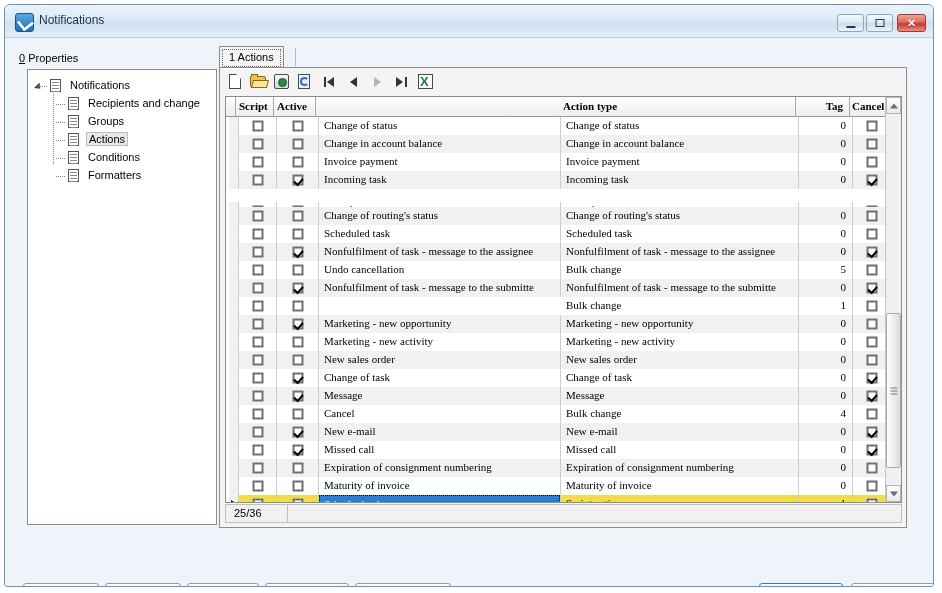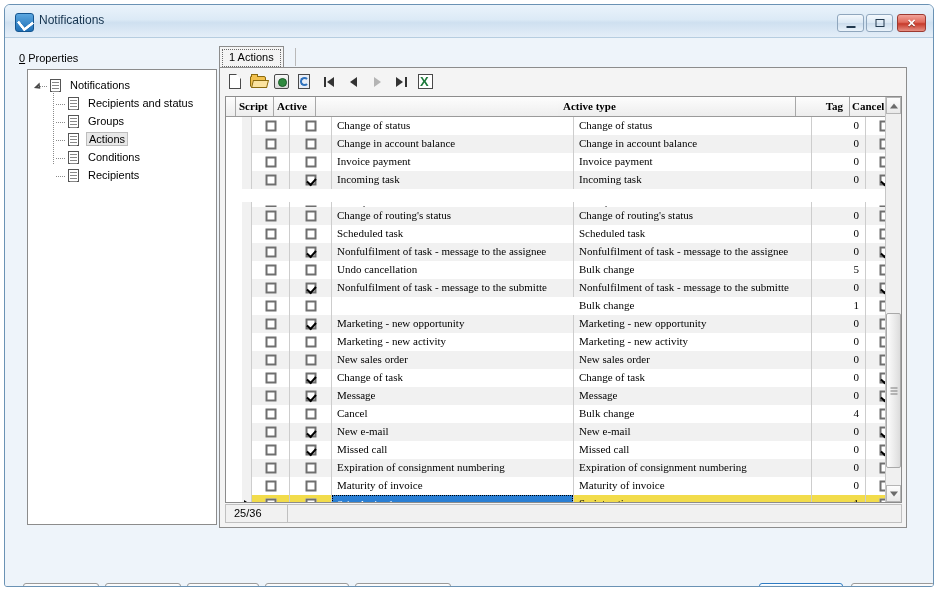--- a/index.html
+++ b/index.html
@@ -208,21 +208,21 @@
   }
   .hcell{
     position:absolute;top:0;height:19px;
     font-size:11px;font-weight:bold;color:#000;
     line-height:19px;
     border-right:1px solid #a8a8a8;
     background:linear-gradient(180deg,#fdfdfd 0%,#ededed 100%);
     box-sizing:border-box;overflow:hidden;white-space:nowrap;
   }
   #rows{position:absolute;left:0;top:20px;width:677px;height:386px;}
-  .row{position:absolute;left:16px;width:661px;height:18px;box-sizing:border-box;}
+  .row{position:absolute;left:3px;width:661px;height:18px;box-sizing:border-box;}
   .row.odd{background:#ffffff;}
   .row.even{background:#f1f1f1;}
   .row.sel{background:#f2dc4b;}
   .cell{position:absolute;top:0;height:18px;line-height:17px;font-size:11px;
         box-sizing:border-box;overflow:hidden;white-space:nowrap;color:#000;}
   .c-ind{left:0;width:10px;border-right:1px solid #cdcdcd;background:#f1f1f1;}
   .row.sel .c-ind{background:#f1f1f1;}
   .c-ind .tri{
     position:absolute;left:2px;top:5px;width:0;height:0;
     border-top:4px solid transparent;border-bottom:4px solid transparent;
@@ -320,21 +320,21 @@
       <div class="tnode" style="left:20px;top:8px;">
         <span class="expander"></span>
         <span class="dots-h"></span>
         <span class="pgicon"></span>
         <span class="tlabel">Notifications</span>
       </div>
 
       <div class="tnode" style="left:38px;top:26px;">
         <span class="dots-h"></span>
         <span class="pgicon dbl"></span>
-        <span class="tlabel">Recipients and status</span>
+        <span class="tlabel">Recipients and change</span>
       </div>
 
       <div class="tnode" style="left:38px;top:44px;">
         <span class="dots-h"></span>
         <span class="pgicon dbl"></span>
         <span class="tlabel">Groups</span>
       </div>
 
       <div class="tnode sel" style="left:38px;top:62px;">
         <span class="dots-h"></span>
@@ -344,21 +344,21 @@
 
       <div class="tnode" style="left:38px;top:80px;">
         <span class="dots-h"></span>
         <span class="pgicon dbl"></span>
         <span class="tlabel">Conditions</span>
       </div>
 
       <div class="tnode" style="left:38px;top:98px;">
         <span class="dots-h"></span>
         <span class="pgicon dbl"></span>
-        <span class="tlabel">Recipients</span>
+        <span class="tlabel">Formatters</span>
       </div>
     </div>
 
     <div class="btm-btn" id="b-incidents">Incidents</div>
     <div class="btm-btn" id="b-requests">Requests</div>
     <div class="btm-btn" id="b-history">History</div>
     <div class="btm-btn" id="b-clipboard">Clipboard</div>
     <div class="btm-btn" id="b-dbver">DB: verification</div>
 
     <div id="btn-ok">OK</div>
@@ -405,21 +405,21 @@
         <div class="tbtn" style="left:196px;">
             <span class="ic-xls"></span>
           </div>
       </div>
 
       <div id="grid">
         <div id="grid-head">
           <div class="hcell" style="left:0px;width:10px;"></div>
           <div class="hcell" style="left:10px;width:38px;padding-left:3px;">Script</div>
           <div class="hcell" style="left:48px;width:42px;padding-left:3px;">Active</div>
-          <div class="hcell" style="left:332px;width:238px;padding-left:5px;">Active type</div>
+          <div class="hcell" style="left:332px;width:238px;padding-left:5px;">Action type</div>
           <div class="hcell" style="left:570px;width:54px;padding-right:6px;text-align:right;">Tag</div>
           <div class="hcell" style="left:624px;width:37px;padding-left:2px;">Cancel</div>
         </div>
 
         <div id="rows">
             <div class="row odd" style="top: 0px;">
               <div class="cell c-ind"></div>
               <div class="cell c-script">
                 <span class="cb"></span>
               </div>

